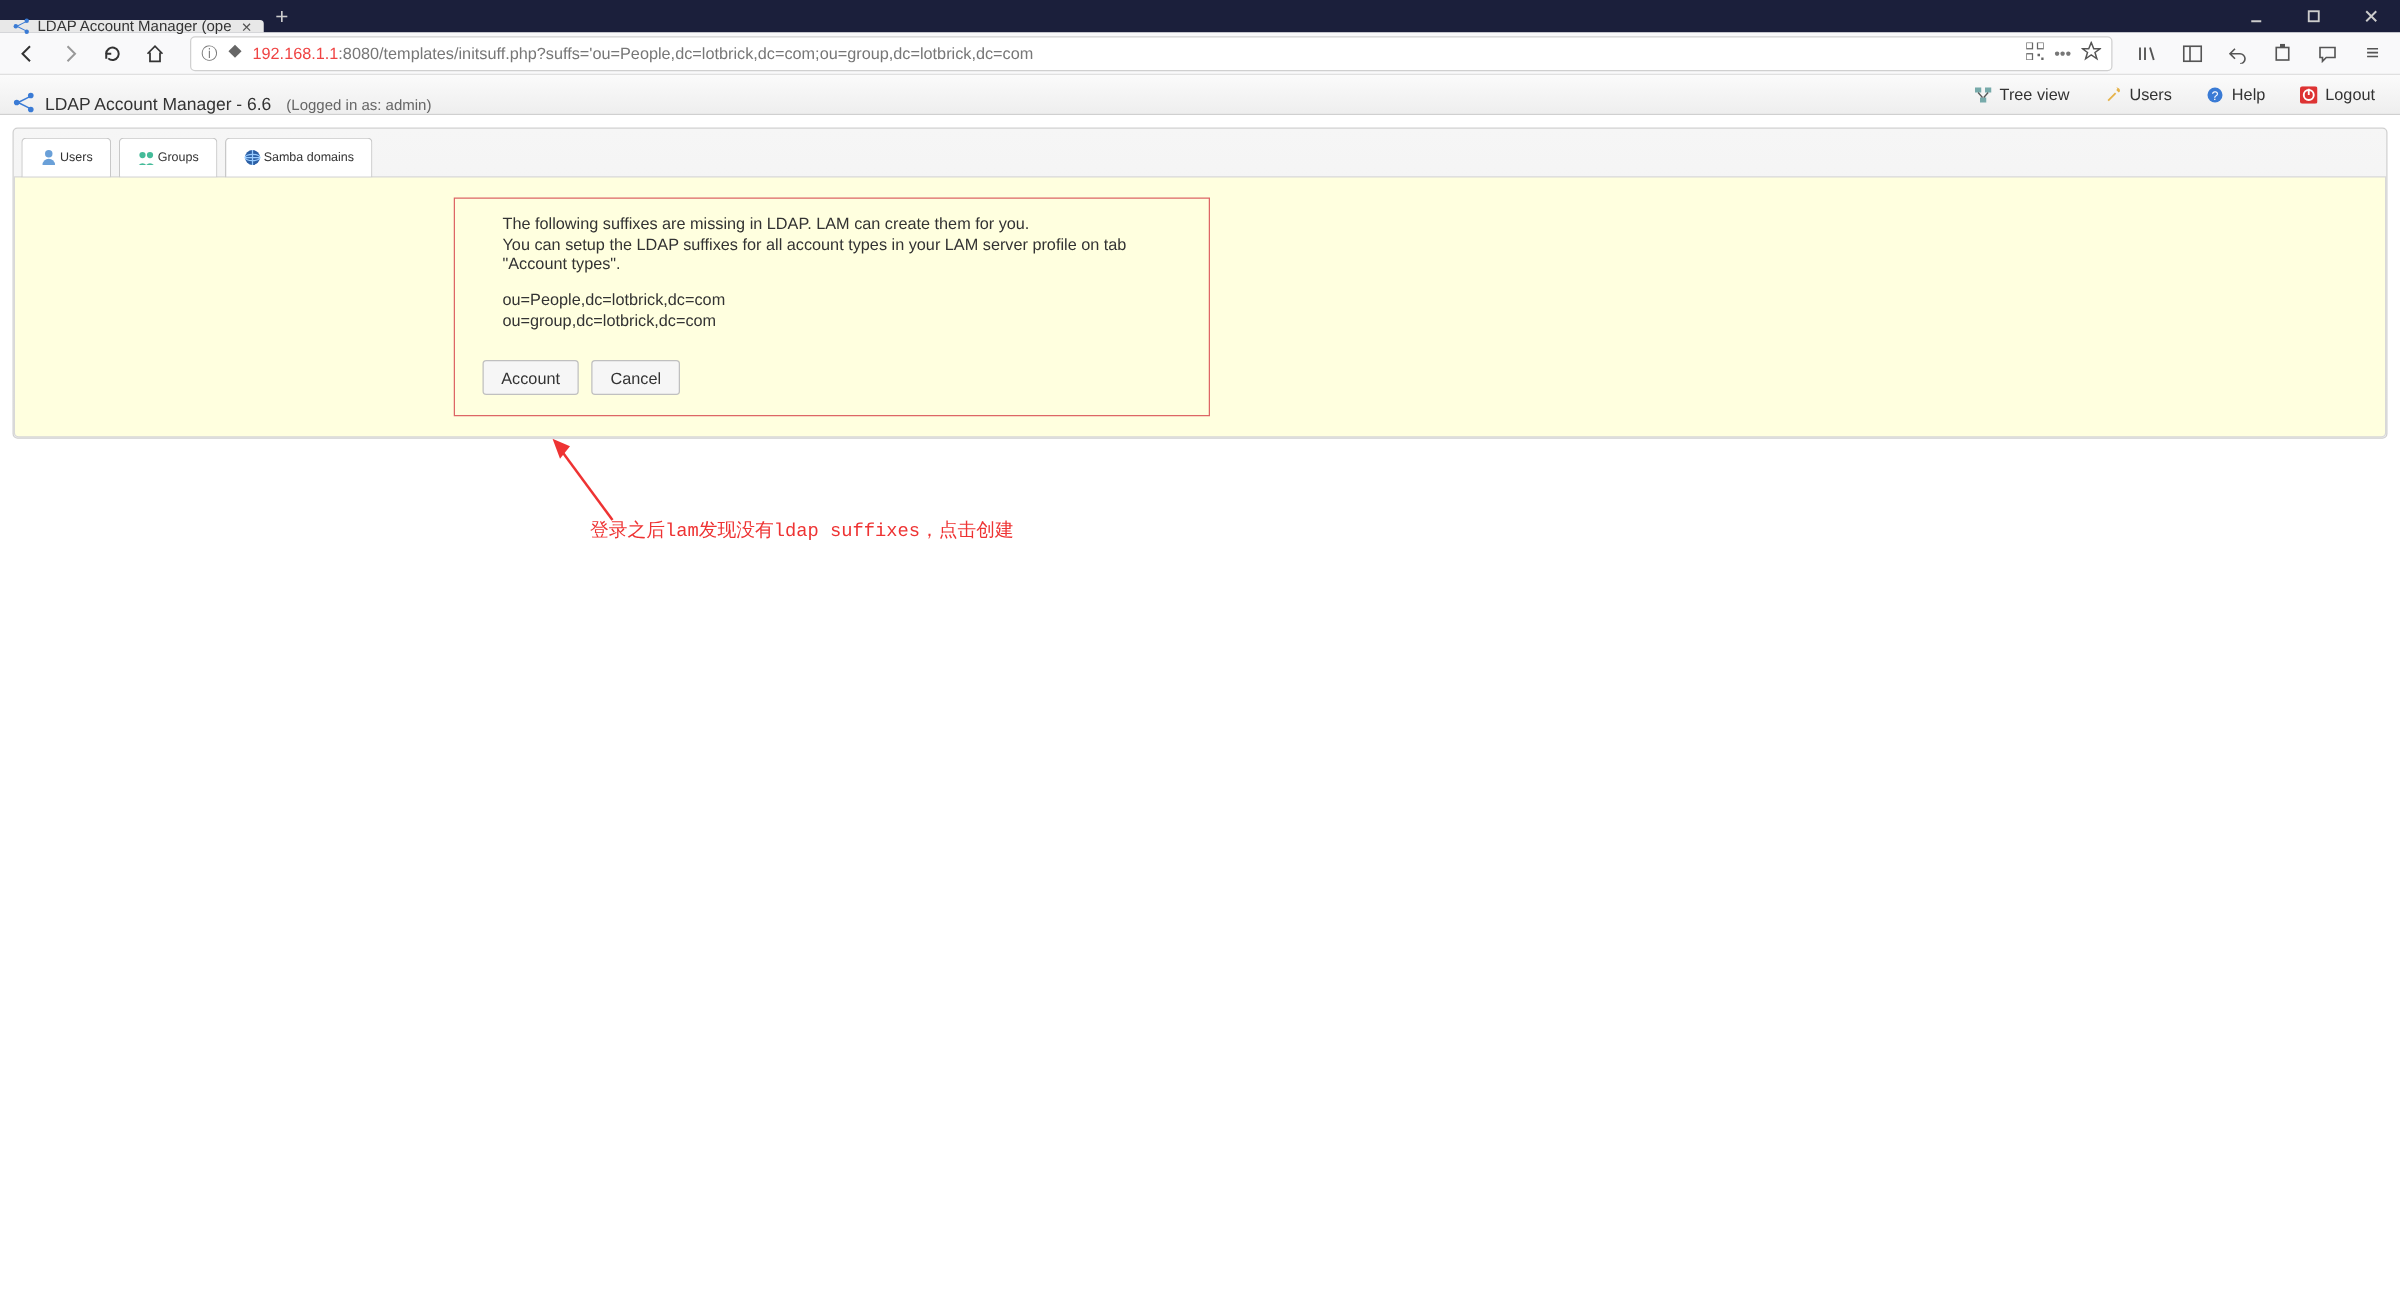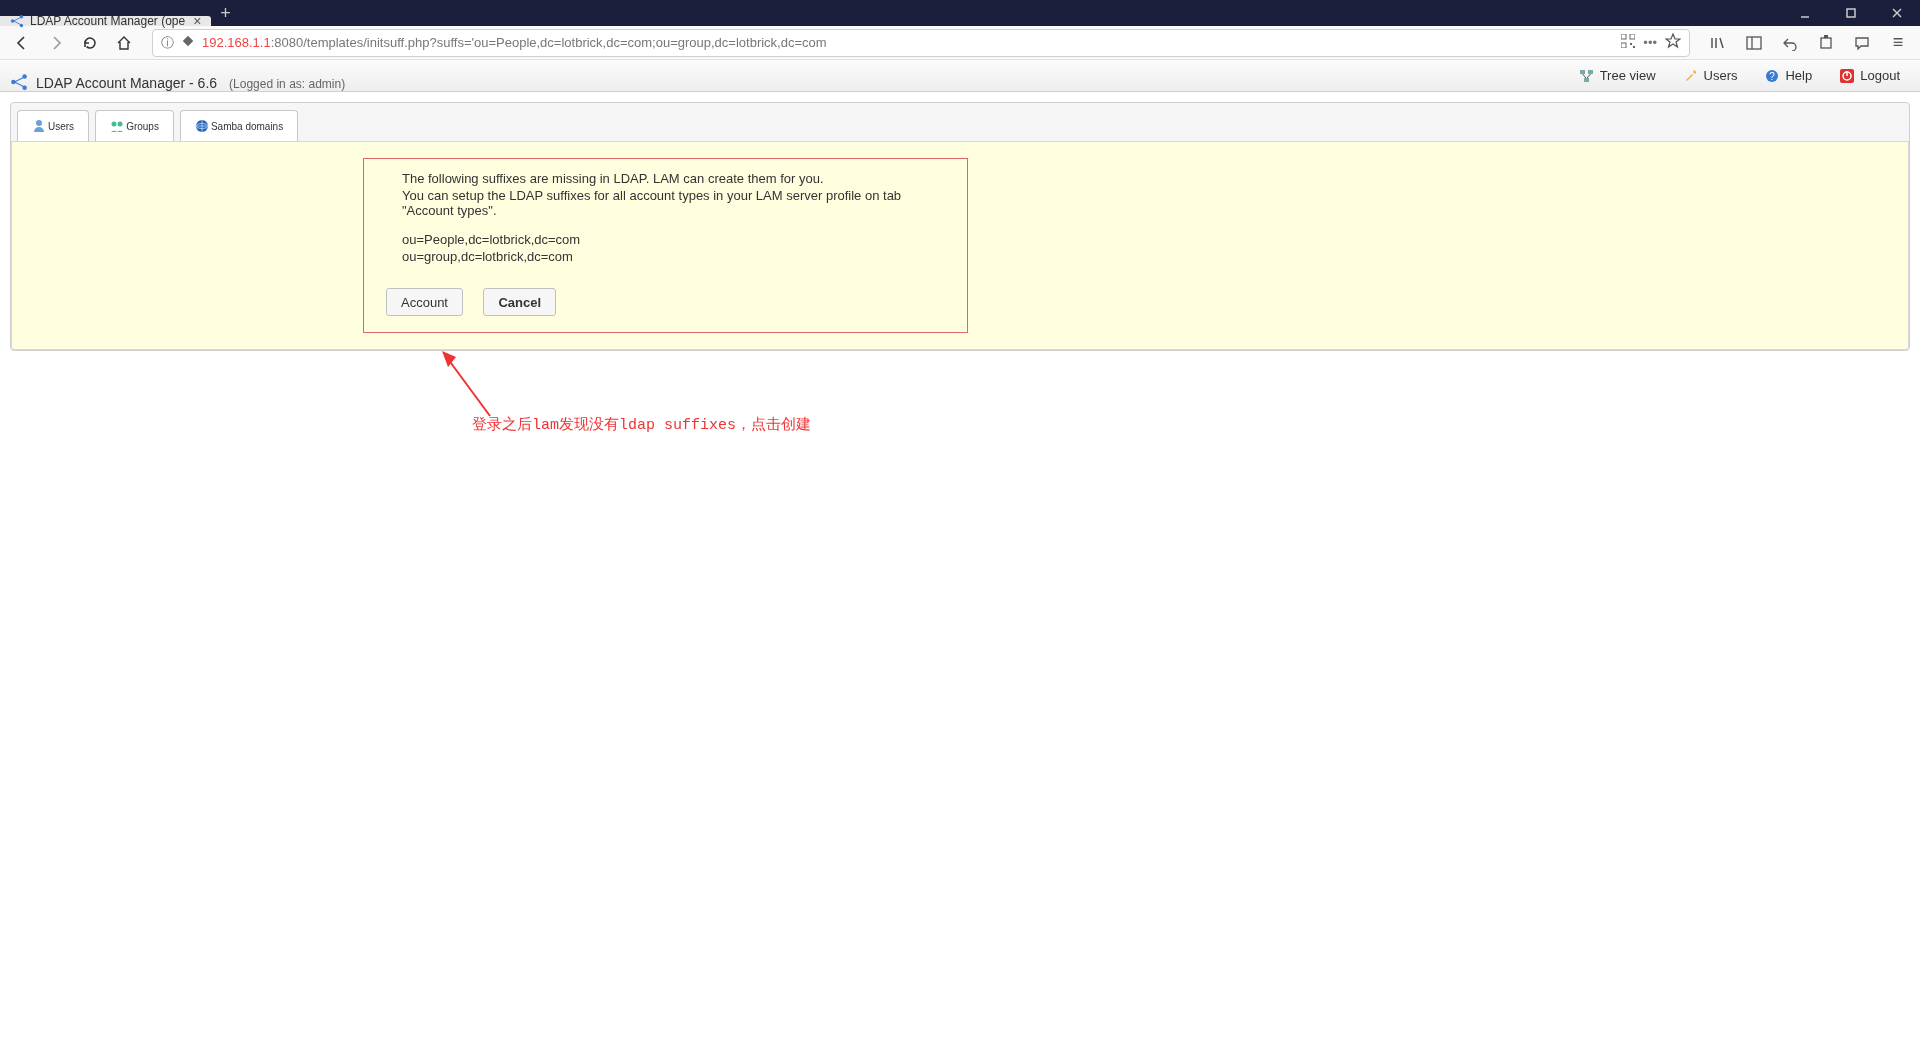--- a/index.html
+++ b/index.html
@@ -41,21 +41,21 @@
   .tab-row { display:flex; gap:6px; align-items:flex-end; position:relative; top:1px; padding:6px 6px 0 6px; }
   .ui-tab { display:flex; align-items:center; gap:2px; padding:0 14px; height:32px; font-size:10px; color:#333; background:#fff; border:1px solid #c8c8c8; border-bottom:1px solid #d8d8d8; cursor:pointer; border-radius:4px 4px 0 0; }
   .ui-tab .ti { width:14px; height:14px; display:inline-block; }
   .tab-body { background:#ffffdf; border:1px solid #d8d8d8; border-top:1px solid #d8d8d8; border-radius:0 0 4px 4px; padding:16px; min-height:180px; }
 
   
   .msg-box { width:605px; border:1px solid #d66; background:#ffffdf; padding:12px 22px 16px 22px; position:relative; margin-left:335px; }
   .msg-box p { margin:0 0 2px 16px; font-size:13px; color:#333; }
   .msg-box .gap { height:12px; }
   .btn { display:inline-flex; align-items:center; justify-content:center; height:28px; padding:0 14px; font-size:13px; color:#333; background:#f6f6f6; border:1px solid #c0c0c0; border-radius:3px; cursor:pointer; }
-  .btn + .btn { margin-left:16px;font-weight:bold; }
+  .btn + .btn { margin-left:6px; }
 
   
   .anno-wrap { position:relative; }
   .anno-arrow { position:absolute; left:430px; top:0; width:60px; height:70px; }
   .anno-text { position:absolute; left:462px; top:64px; color:#e33; font-size:15px; font-family: "Courier New", monospace; }
 
   .star-outline { width:16px; height:16px; }
   .menu-icon { font-size:18px; }
 </style>
 </head>

